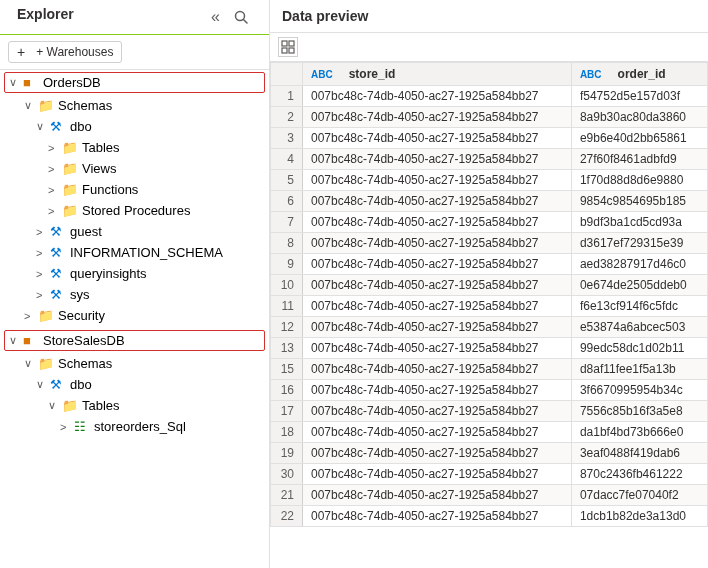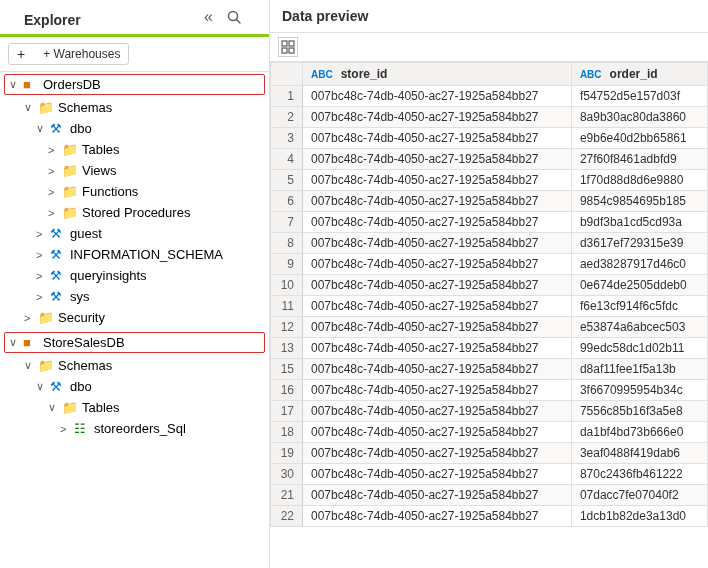--- a/index.html
+++ b/index.html
@@ -1,20 +1,20 @@
 <!DOCTYPE html>
 <html><head>
   <meta charset="utf-8">
   <style>
     * { box-sizing: border-box; margin: 0; padding: 0; }
     body { font-family: 'Segoe UI', Arial, sans-serif; font-size: 13px; background: #fff; display: flex; height: 568px; width: 708px; overflow: hidden; }
 
     
     .sidebar { width: 270px; min-width: 270px; border-right: 1px solid #e0e0e0; display: flex; flex-direction: column; background: #fff; }
-    .sidebar-header { display: flex; align-items: flex-end; justify-content: space-between; padding: 6px 24px; border-bottom: 3px solid #84cc16; }
+    .sidebar-header { display: flex; align-items: flex-start; justify-content: space-between; padding: 6px 17px; border-bottom: 1px solid #84cc16; }
     .sidebar-title { font-weight: 600; font-size: 14px; color: #323130; }
     .sidebar-header-icons { display: flex; gap: 6px; align-items: center; }
     .icon-btn { background: none; border: none; cursor: pointer; color: #605e5c; font-size: 16px; display: flex; align-items: center; padding: 2px 4px; }
     .warehouses-btn { display: flex; align-items: center; gap: 4px; border: 1px solid #d0d0d0; border-radius: 3px; padding: 3px 8px; cursor: pointer; background: #fff; font-size: 12px; color: #323130; }
     .sidebar-content { overflow-y: auto; flex: 1; }
     .tree-item { display: flex; align-items: center; padding: 3px 0; cursor: pointer; white-space: nowrap; }
     .tree-item.db-header { border: 1.5px solid #d32f2f; margin: 2px 4px; padding: 2px 4px; border-radius: 2px; background: #fff; }
     .tree-indent-1 { padding-left: 12px; }
     .tree-indent-2 { padding-left: 24px; }
     .tree-indent-3 { padding-left: 36px; }
@@ -33,21 +33,21 @@
     .data-preview { flex: 1; display: flex; flex-direction: column; overflow: hidden; }
     .dp-toolbar { display: flex; align-items: center; padding: 4px 8px; border-bottom: 1px solid #e0e0e0; gap: 4px; }
     .dp-grid-icon { width: 20px; height: 20px; display: flex; align-items: center; justify-content: center; border: 1px solid #d0d0d0; cursor: pointer; background: #fff; }
     .dp-table-wrapper { flex: 1; overflow: auto; }
     table { border-collapse: collapse; width: 100%; font-size: 12px; }
     thead tr { background: #f3f2f1; }
     th { border: 1px solid #e0e0e0; padding: 4px 8px; text-align: left; font-weight: 600; color: #323130; white-space: nowrap; position: sticky; top: 0; background: #f3f2f1; z-index: 1; }
     td { border: 1px solid #e0e0e0; padding: 3px 8px; color: #323130; white-space: nowrap; }
     tr:nth-child(even) td { background: #faf9f8; }
     .row-num { color: #605e5c; text-align: right; min-width: 28px; background: #f3f2f1 !important; border-right: 1px solid #d0d0d0; }
-    .col-header-inner { display: flex; align-items: center; gap: 8px; }
+    .col-header-inner { display: flex; align-items: center; gap: 16px; }
     .col-type-badge { font-size: 10px; color: #0078d4; font-weight: 600; }
   </style>
 </head>
 <body>
 
 <div class="sidebar">
   <div class="sidebar-header">
     <span class="sidebar-title">Explorer</span>
     <div class="sidebar-header-icons">
       <button class="icon-btn" title="Collapse">«</button>
@@ -55,21 +55,21 @@
         <svg width="14" height="14" viewBox="0 0 14 14" fill="none" xmlns="http://www.w3.org/2000/svg">
           <circle cx="6" cy="6" r="4.5" stroke="#605e5c" stroke-width="1.5"></circle>
           <line x1="9.5" y1="9.5" x2="13" y2="13" stroke="#605e5c" stroke-width="1.5" stroke-linecap="round"></line>
         </svg>
       </button>
     </div>
   </div>
   <div style="padding: 6px 8px; border-bottom: 1px solid #e0e0e0;">
     <button class="warehouses-btn">
       <span style="font-size:14px; line-height:1;">+</span>
-      <span style="margin-left:14px;">+ Warehouses</span>
+      <span style="margin-left:7px;">+ Warehouses</span>
     </button>
   </div>
   <div class="sidebar-content">
 
     <div class="tree-item db-header tree-indent-1" style="display:flex;align-items:center;">
       <span class="chevron">∨</span>
       <span class="tree-icon db-icon">■</span>
       <span>OrdersDB</span>
     </div>
 

